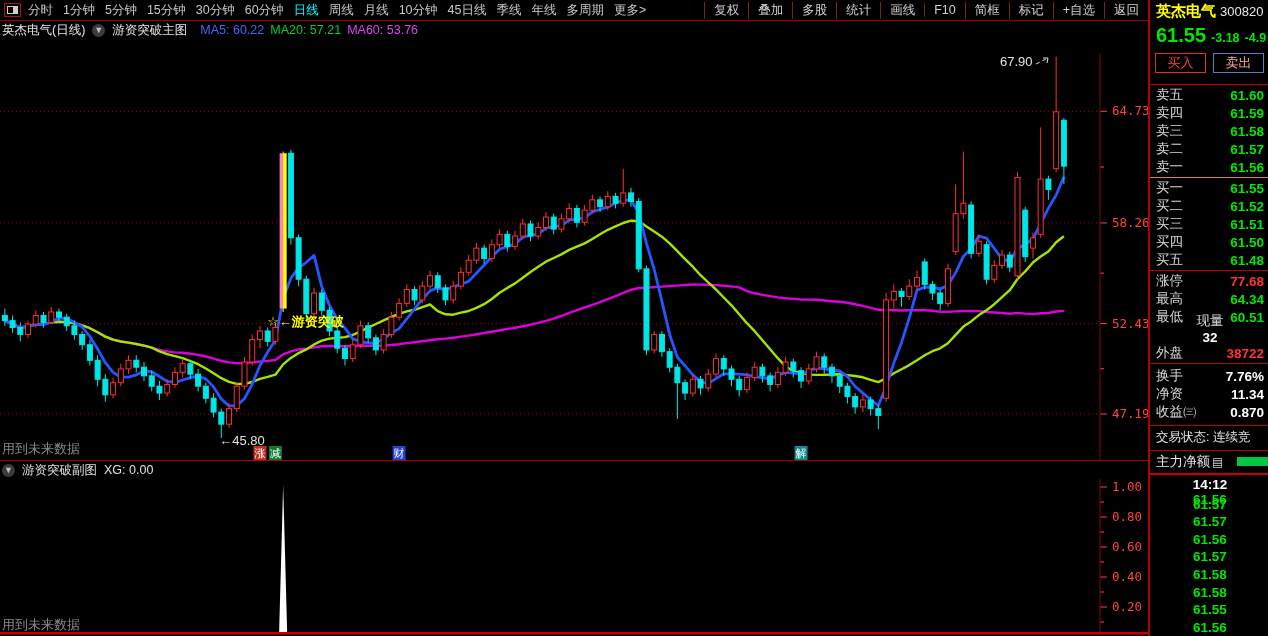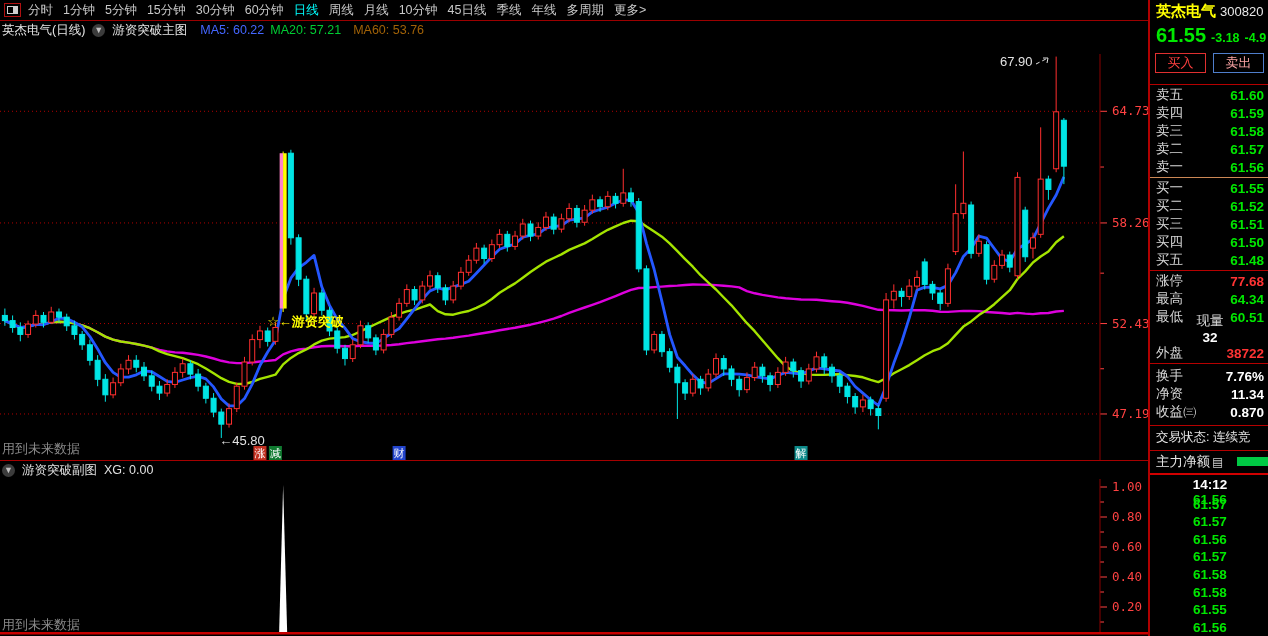--- a/index.html
+++ b/index.html
@@ -82,27 +82,39 @@
         <span class="tab active">日线</span>
         <span class="tab">周线</span>
         <span class="tab">月线</span>
         <span class="tab">10分钟</span>
         <span class="tab">45日线</span>
         <span class="tab">季线</span>
         <span class="tab">年线</span>
         <span class="tab">多周期</span>
         <span class="tab">更多&gt;</span>
       </div>
+    <div class="tb-right">
+        <span class="tb-btn">复权</span>
+        <span class="tb-btn">叠加</span>
+        <span class="tb-btn">多股</span>
+        <span class="tb-btn">统计</span>
+        <span class="tb-btn">画线</span>
+        <span class="tb-btn">F10</span>
+        <span class="tb-btn">简框</span>
+        <span class="tb-btn">标记</span>
+        <span class="tb-btn">+自选</span>
+        <span class="tb-btn">返回</span>
+      </div>
   </div>
 
   <div class="hdr1">
     <span style="color:#e6e6e6">英杰电气(日线)</span>
     <span class="circ">▼</span>
     <span style="color:#e6e6e6">游资突破主图</span>
-    <span id="ma-labels"><span style="color: rgb(68, 102, 255); margin-left: 6px;">MA5: 60.22</span><span style="color: rgb(0, 204, 51); margin-left: 6px;">MA20: 57.21</span><span style="color: #a16207; margin-left: 12px;">MA60: 53.76</span></span>
+    <span id="ma-labels"><span style="color: rgb(68, 102, 255); margin-left: 6px;">MA5: 60.22</span><span style="color: rgb(0, 204, 51); margin-left: 6px;">MA20: 57.21</span><span style="color: #d946ef; margin-left: 6px;">MA60: 53.76</span></span>
   </div>
   <div class="hdr1-icons">
     <span class="diamond">◇</span>
     <span class="mini-rect">
         <b></b>
       </span>
   </div>
 
 
   <svg class="svg-abs" style="top:54px" width="1148" height="407" id="main-svg">

